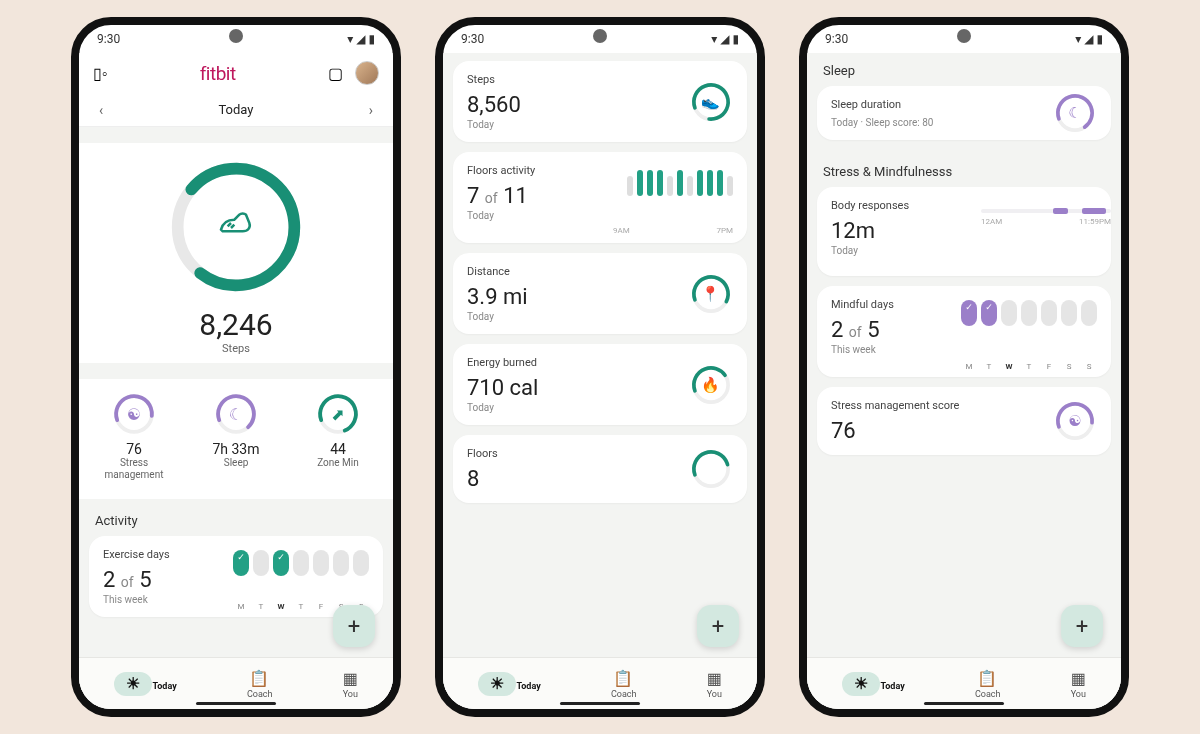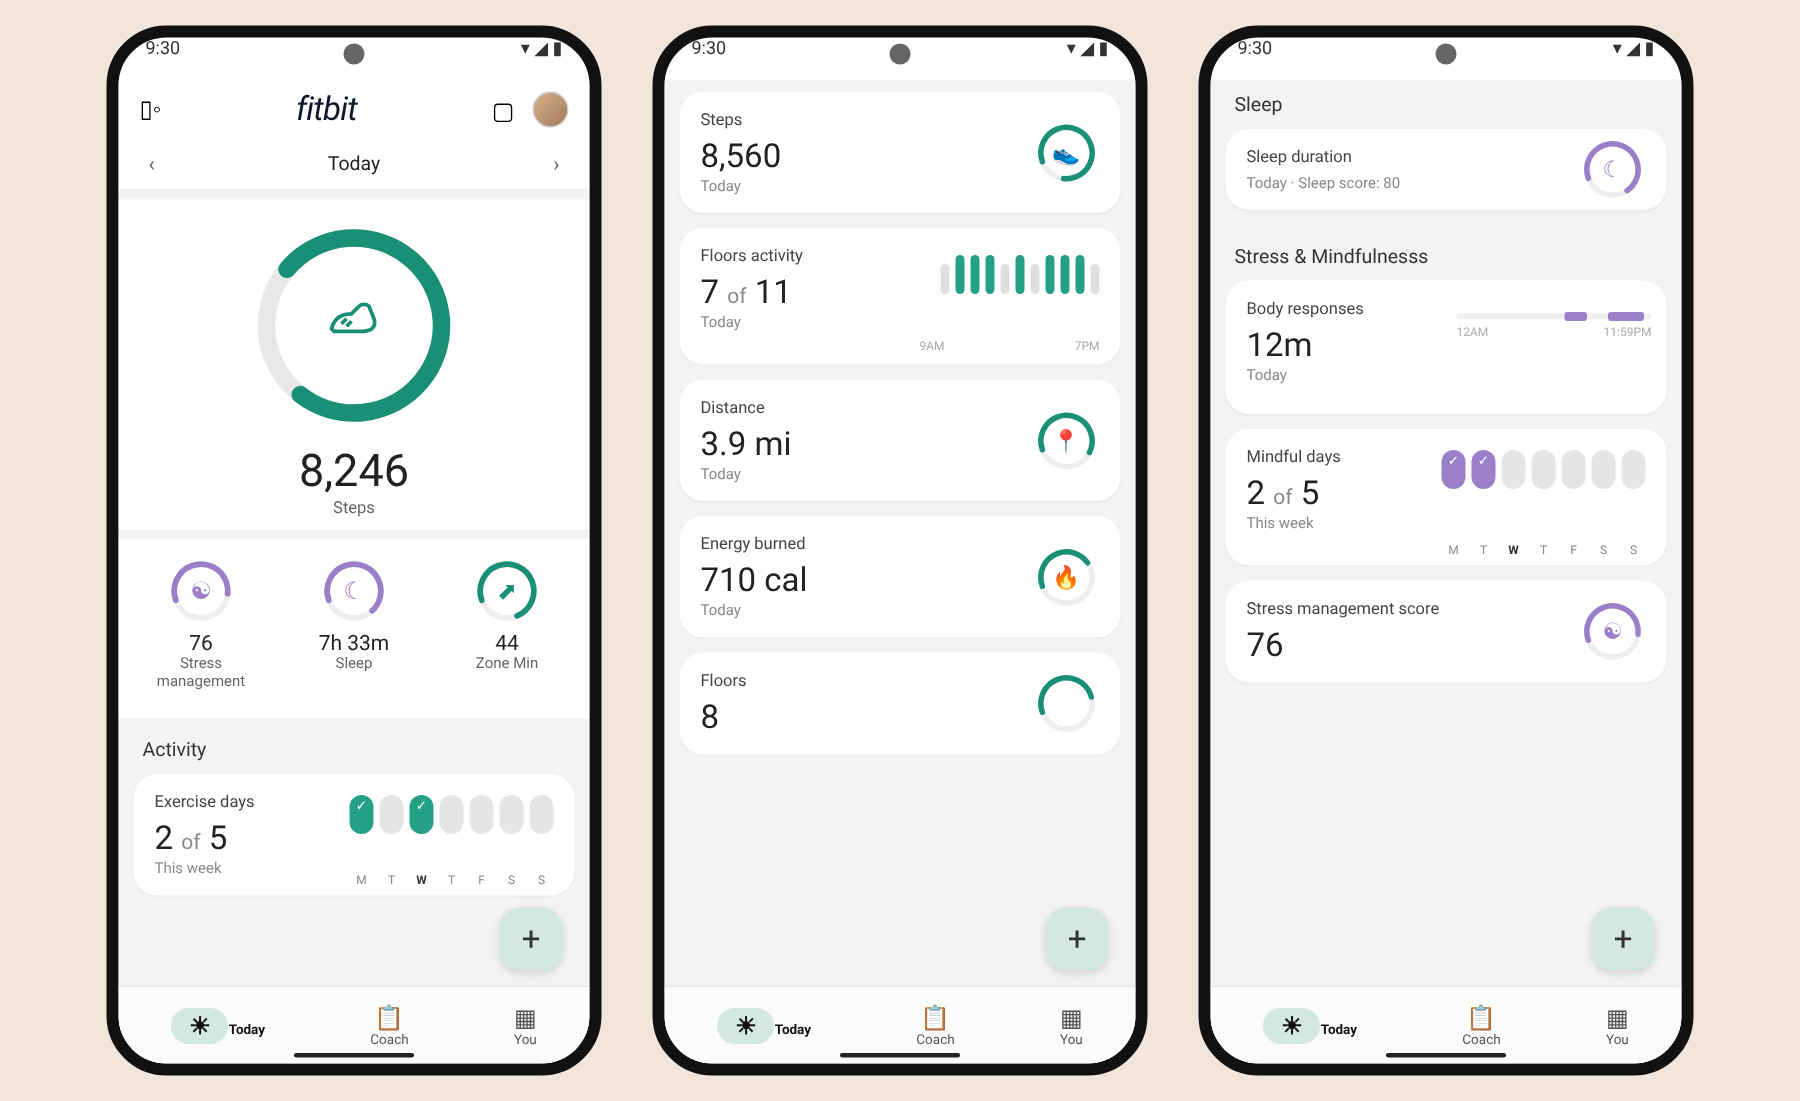--- a/index.html
+++ b/index.html
@@ -1,34 +1,34 @@
 <!DOCTYPE html>
 <html><head>
 <meta charset="utf-8">
 <style>
   * { box-sizing: border-box; margin: 0; padding: 0; font-family: -apple-system, "Segoe UI", Roboto, Helvetica, Arial, sans-serif; }
   body { background: #f2e6dc; width: 1200px; height: 734px; display: flex; justify-content: center; align-items: center; gap: 34px; }
 
   .phone { width: 330px; height: 700px; background: #fff; border: 8px solid #111; border-radius: 40px; position: relative; overflow: hidden; display: flex; flex-direction: column; }
-  .status-bar { height: 28px; display: flex; justify-content: space-between; align-items: flex-start; padding: 0 18px; font-size: 12px; color: #333; position: relative; }
+  .status-bar { height: 28px; display: flex; justify-content: space-between; align-items: center; padding: 0 18px; font-size: 12px; color: #333; position: relative; }
   .notch { position: absolute; left: 50%; top: 4px; transform: translateX(-50%); width: 14px; height: 14px; background: #666; border-radius: 50%; }
   .status-icons { display: flex; gap: 3px; align-items: center; }
   .content { flex: 1; overflow: hidden; background: #f3f4f2; display: flex; flex-direction: column; }
   .scroll { flex: 1; overflow: hidden; padding: 0 10px; }
 
   
   .topbar { height: 40px; display: flex; align-items: center; justify-content: space-between; padding: 0 14px; background: #fff; }
-  .topbar .brand { font-size: 22px; color: #0f172a; letter-spacing: -0.5px; font-style: italic; }
+  .topbar .brand { font-size: 19px; color: #be185d; letter-spacing: -0.5px; }
   .topbar .left, .topbar .right { display: flex; align-items: center; gap: 12px; }
   .avatar { width: 24px; height: 24px; border-radius: 50%; background: linear-gradient(135deg,#d9b38c,#a07858); border: 1px solid #ccc; }
 
   .daybar { height: 34px; display: flex; align-items: center; justify-content: space-between; padding: 0 20px; background: #fff; font-size: 13px; color: #222; border-bottom: 1px solid #eee; }
   .daybar .chev { color: #666; font-size: 14px; }
 
-  .hero { text-align: center; padding: 14px 0 8px; background: #fff; margin: 6px -10px; }
+  .hero { text-align: center; padding: 14px 0 8px; background: #fff; margin: 16px -10px; }
   .ring-lg { width: 140px; height: 140px; margin: 0 auto 10px; position: relative; }
   .ring-lg svg { width: 100%; height: 100%; }
   .ring-lg .shoe { position: absolute; top: 50%; left: 50%; transform: translate(-50%,-50%); font-size: 34px; color: #198f75; }
   .hero-num { font-size: 30px; color: #222; }
   .hero-sub { font-size: 11px; color: #666; }
 
   .metric-row { display: flex; justify-content: space-around; padding: 12px 4px 18px; background: #fff; margin: 0 -10px; }
   .m { text-align: center; width: 33%; }
   .m .ring-sm { width: 46px; height: 46px; margin: 0 auto 4px; position: relative; }
   .m .ring-sm svg { width: 100%; height: 100%; }
@@ -55,21 +55,21 @@
   .daypills { display: flex; gap: 4px; position: absolute; right: 14px; top: 14px; }
   .pill { width: 16px; height: 26px; border-radius: 8px; background: #e5e5e5; position: relative; }
   .pill.on { background: #23a085; }
   .pill.on.purple { background: #9b7fc9; }
   .pill.on::after { content:"✓"; color:#fff; font-size:9px; position:absolute; top:2px; left:50%; transform:translateX(-50%);}
   .daylabels { display:flex; gap:4px; position:absolute; right:14px; bottom:6px; font-size:8px; color:#888;}
   .daylabels span { width:16px; text-align:center; }
   .daylabels span.bold { font-weight:700; color:#333;}
 
   
-  .timeline { position:absolute; right:10px; top:22px; width:130px; }
+  .timeline { position:absolute; right:0; top:22px; width:130px; }
   .timeline .track { height:4px; background:#f0eff2; border-radius:2px; position:relative; }
   .timeline .seg { position:absolute; height:6px; background:#9b7fc9; border-radius:2px; top:-1px;}
   .timeline .lbls { display:flex; justify-content:space-between; font-size:8px; color:#aaa; margin-top:4px;}
 
   
   .fab { position: absolute; right: 18px; bottom: 62px; width: 42px; height: 42px; border-radius: 14px; background: #d3e8e0; display: flex; align-items: center; justify-content: center; font-size: 22px; color: #333; box-shadow: 0 2px 6px rgba(0,0,0,0.15); }
 
   
   .nav { height: 52px; background: #fbfbf9; border-top: 1px solid #e6e6e3; display: flex; justify-content: space-around; align-items: center; }
   .nav .item { text-align: center; font-size: 9px; color: #555; }

